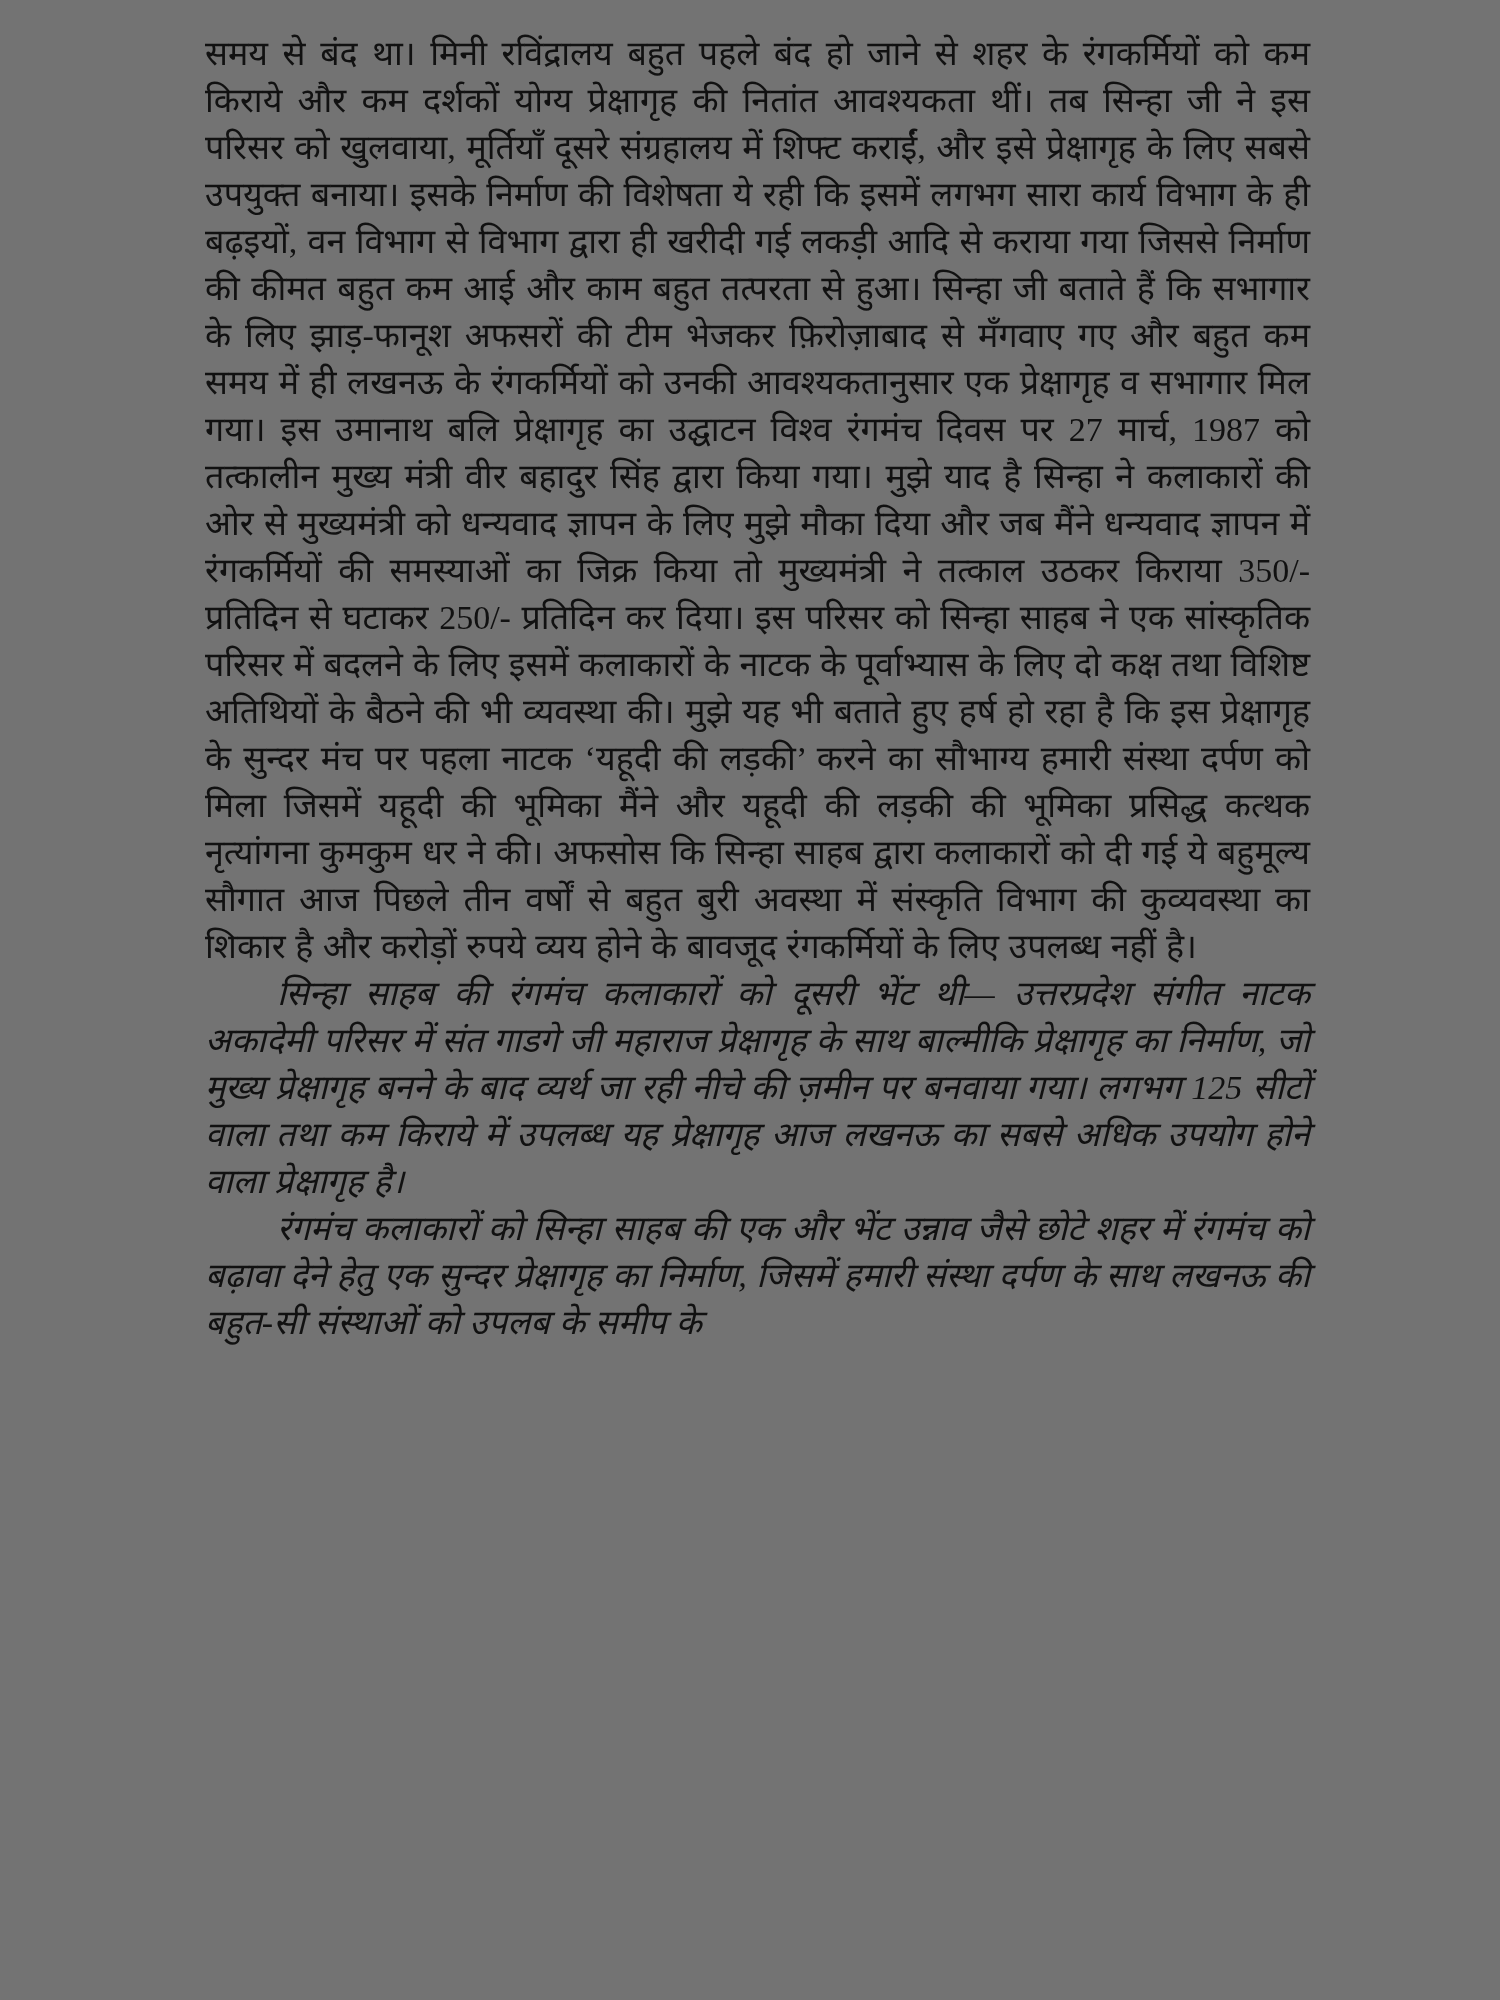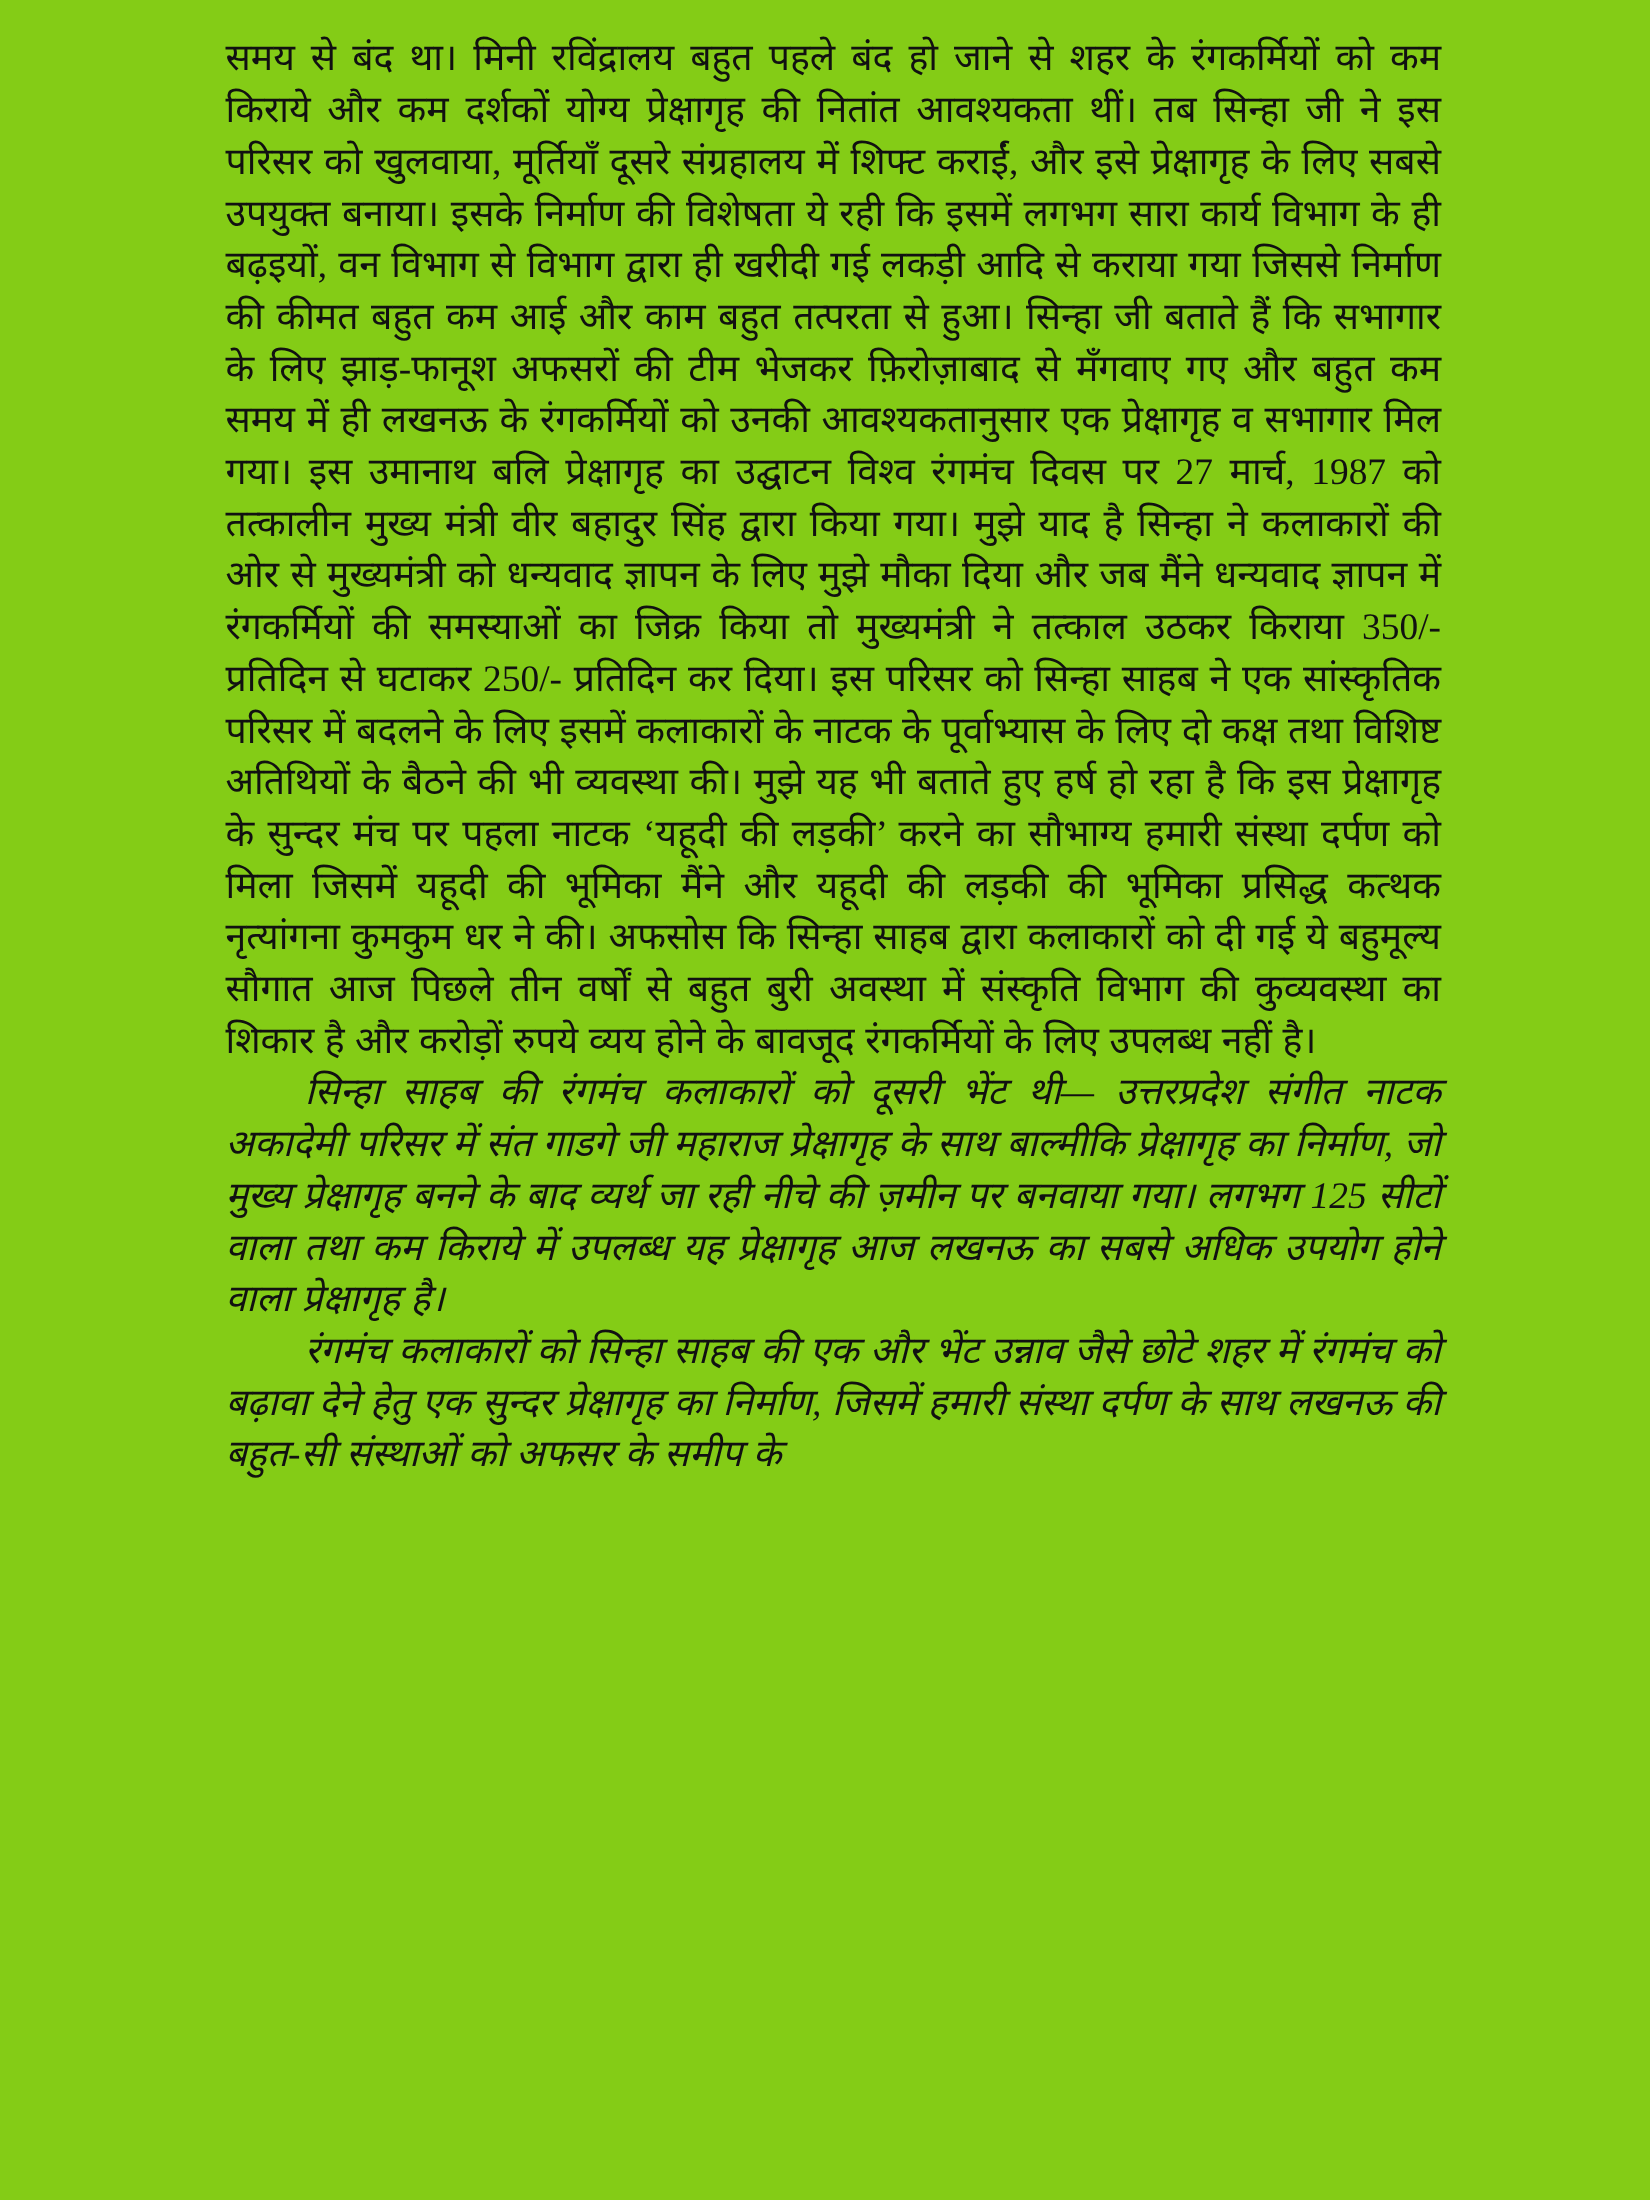--- a/index.html
+++ b/index.html
@@ -5,21 +5,21 @@
   html, body {
     margin: 0;
     padding: 0;
     background: #e8e8e8;
   }
   .page {
     position: relative;
     width: 1500px;
     height: 2000px;
     margin: 0 auto;
-    background: #84cc16;
+    background: #737373;
     font-family: "Liberation Serif", "DejaVu Serif", serif;
     color: #111111;
     overflow: hidden;
   }
   .text-block {
     position: absolute;
     top: 30px;
     left: 205px;
     width: 1105px;
   }
@@ -46,17 +46,17 @@
   }
 </style>
 </head>
 <body>
 
 <div class="page">
 
   <div class="text-block">
     <p>समय से बंद था। मिनी रविंद्रालय बहुत पहले बंद हो जाने से शहर के रंगकर्मियों को कम किराये और कम दर्शकों योग्य प्रेक्षागृह की नितांत आवश्यकता थीं। तब सिन्हा जी ने इस परिसर को खुलवाया, मूर्तियाँ दूसरे संग्रहालय में शिफ्ट कराईं, और इसे प्रेक्षागृह के लिए सबसे उपयुक्त बनाया। इसके निर्माण की विशेषता ये रही कि इसमें लगभग सारा कार्य विभाग के ही बढ़इयों, वन विभाग से विभाग द्वारा ही खरीदी गई लकड़ी आदि से कराया गया जिससे निर्माण की कीमत बहुत कम आई और काम बहुत तत्परता से हुआ। सिन्हा जी बताते हैं कि सभागार के लिए झाड़-फानूश अफसरों की टीम भेजकर फ़िरोज़ाबाद से मँगवाए गए और बहुत कम समय में ही लखनऊ के रंगकर्मियों को उनकी आवश्यकतानुसार एक प्रेक्षागृह व सभागार मिल गया। इस उमानाथ बलि प्रेक्षागृह का उद्घाटन विश्व रंगमंच दिवस पर 27 मार्च, 1987 को तत्कालीन मुख्य मंत्री वीर बहादुर सिंह द्वारा किया गया। मुझे याद है सिन्हा ने कलाकारों की ओर से मुख्यमंत्री को धन्यवाद ज्ञापन के लिए मुझे मौका दिया और जब मैंने धन्यवाद ज्ञापन में रंगकर्मियों की समस्याओं का जिक्र किया तो मुख्यमंत्री ने तत्काल उठकर किराया 350/- प्रतिदिन से घटाकर 250/- प्रतिदिन कर दिया। इस परिसर को सिन्हा साहब ने एक सांस्कृतिक परिसर में बदलने के लिए इसमें कलाकारों के नाटक के पूर्वाभ्यास के लिए दो कक्ष तथा विशिष्ट अतिथियों के बैठने की भी व्यवस्था की। मुझे यह भी बताते हुए हर्ष हो रहा है कि इस प्रेक्षागृह के सुन्दर मंच पर पहला नाटक ‘यहूदी की लड़की’ करने का सौभाग्य हमारी संस्था दर्पण को मिला जिसमें यहूदी की भूमिका मैंने और यहूदी की लड़की की भूमिका प्रसिद्ध कत्थक नृत्यांगना कुमकुम धर ने की। अफसोस कि सिन्हा साहब द्वारा कलाकारों को दी गई ये बहुमूल्य सौगात आज पिछले तीन वर्षों से बहुत बुरी अवस्था में संस्कृति विभाग की कुव्यवस्था का शिकार है और करोड़ों रुपये व्यय होने के बावजूद रंगकर्मियों के लिए उपलब्ध नहीं है।</p>
     <p class="indent">सिन्हा साहब की रंगमंच कलाकारों को दूसरी भेंट थी— उत्तरप्रदेश संगीत नाटक अकादेमी परिसर में संत गाडगे जी महाराज प्रेक्षागृह के साथ बाल्मीकि प्रेक्षागृह का निर्माण, जो मुख्य प्रेक्षागृह बनने के बाद व्यर्थ जा रही नीचे की ज़मीन पर बनवाया गया। लगभग 125 सीटों वाला तथा कम किराये में उपलब्ध यह प्रेक्षागृह आज लखनऊ का सबसे अधिक उपयोग होने वाला प्रेक्षागृह है।</p>
-    <p class="indent">रंगमंच कलाकारों को सिन्हा साहब की एक और भेंट उन्नाव जैसे छोटे शहर में रंगमंच को बढ़ावा देने हेतु एक सुन्दर प्रेक्षागृह का निर्माण, जिसमें हमारी संस्था दर्पण के साथ लखनऊ की बहुत-सी संस्थाओं को अफसर के समीप के</p>
+    <p class="indent">रंगमंच कलाकारों को सिन्हा साहब की एक और भेंट उन्नाव जैसे छोटे शहर में रंगमंच को बढ़ावा देने हेतु एक सुन्दर प्रेक्षागृह का निर्माण, जिसमें हमारी संस्था दर्पण के साथ लखनऊ की बहुत-सी संस्थाओं को उपलब के समीप के</p>
   </div>
 
 
 </div>
 
 </body></html>

